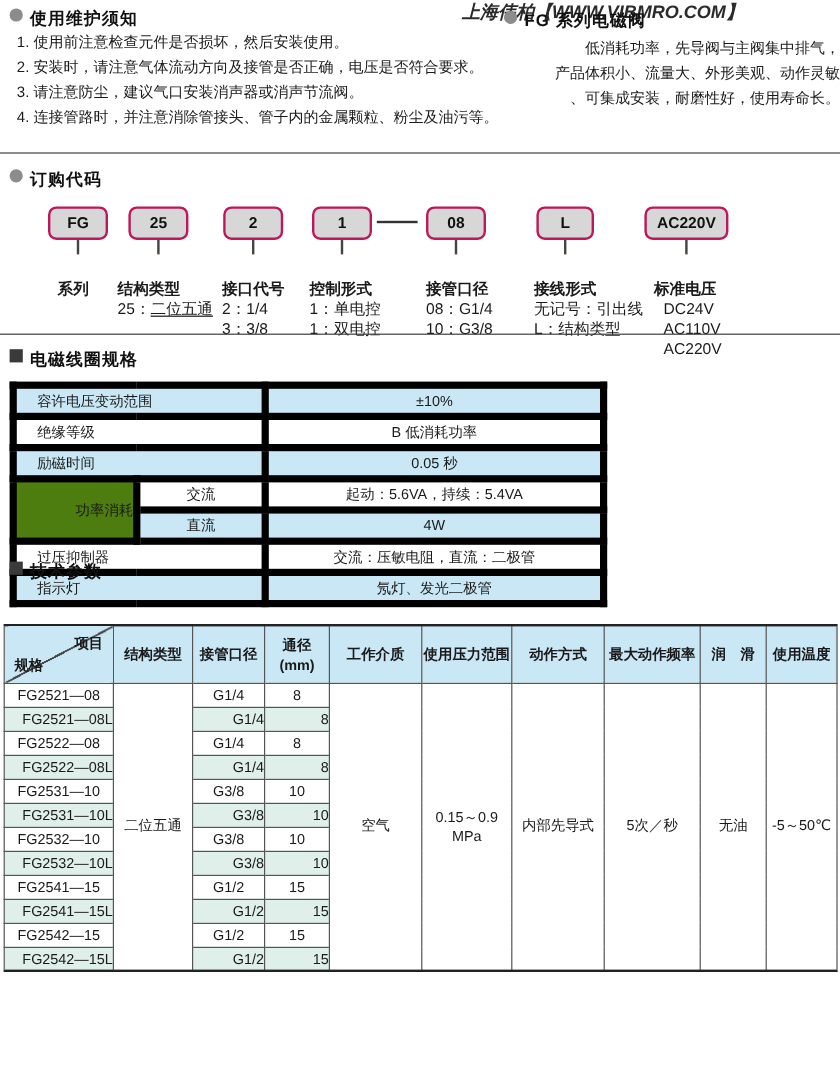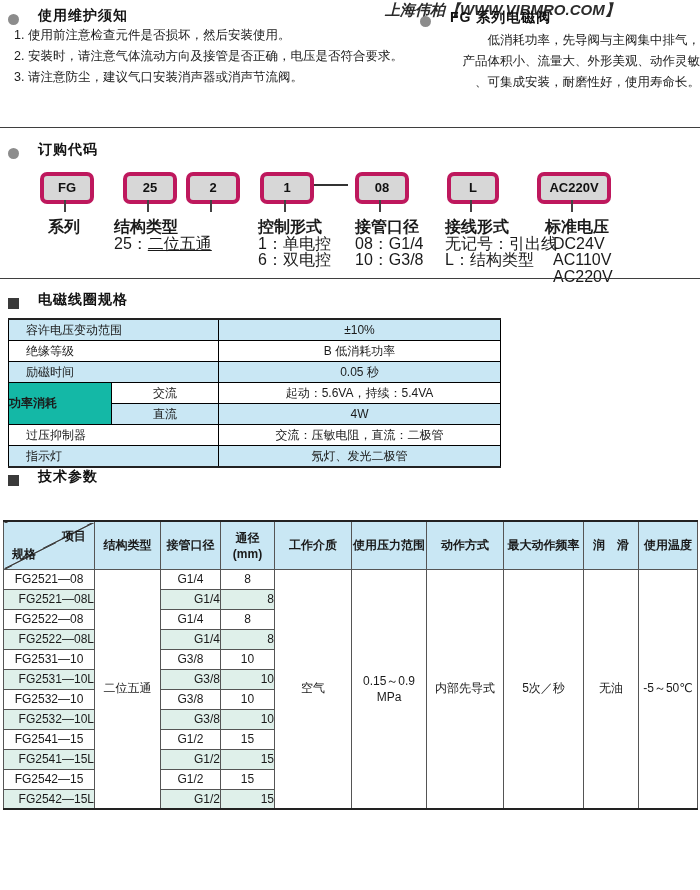--- a/index.html
+++ b/index.html
@@ -1,47 +1,47 @@
 <!DOCTYPE html>
 <html><head>
 <meta charset="utf-8">
 <style>
   html,body{margin:0;padding:0;}
   body{width:700px;height:890px;background:#fff;position:relative;overflow:hidden;
        font-family:"Liberation Sans","DejaVu Sans",sans-serif;color:#1a1a1a;}
   
-  .hd{position:absolute;display:flex;align-items:flex-end;gap:19px;}
+  .hd{position:absolute;display:flex;align-items:flex-start;gap:6px;}
   .hd .dot{width:11px;height:11px;border-radius:50%;background:#8c8c8c;display:inline-block;}
   .hd .sq{width:11px;height:11px;background:#3a3a3a;display:inline-block;}
   .hd .hd-t{font-size:14px;font-weight:bold;color:#111;letter-spacing:1px;}
   
   .wm{position:absolute;left:385px;top:1px;font-size:15px;font-weight:bold;color:#2b2b2b;white-space:nowrap;font-style:italic;}
   
   .mlist{position:absolute;left:14px;top:25px;font-size:12.5px;line-height:21px;white-space:nowrap;}
   
   .intro{position:absolute;left:345px;top:30px;width:355px;font-size:12.5px;line-height:21px;}
   .intro .il{white-space:nowrap;text-align:right;}
   
   .hr{position:absolute;left:0;width:700px;border-top:1px solid #3f3f3f;height:0;}
   
   .ocol{position:absolute;top:172px;}
-  .obox{height:24px;border:4px solid #be185d;border-radius:7px;background:#d7d7d7;
+  .obox{height:24px;border:2px solid #be185d;border-radius:7px;background:#d7d7d7;
         text-align:center;line-height:24px;font-size:13px;font-weight:600;color:#111;}
   .tick{position:absolute;top:28px;width:2px;height:12px;background:#444;}
-  .olabel{margin-top:15px;font-size:16px;line-height:16.5px;white-space:nowrap;}
+  .olabel{margin-top:33px;font-size:13px;line-height:16.5px;white-space:nowrap;}
   .ol-t{font-weight:bold;}
   .ul{text-decoration:underline;}
   .odash{position:absolute;left:314px;top:184px;width:34px;height:2px;background:#333;}
   
   table{border-collapse:collapse;table-layout:fixed;}
   .coil{position:absolute;left:8px;top:318px;width:492px;font-size:12px;}
-  .coil td{border:1px solid #000000;height:20px;padding:0;}
+  .coil td{border:6px solid #000000;height:20px;padding:0;}
   .coil{border:1px solid #333;border-top:2px solid #222;border-bottom:2px solid #222;}
   .coil .lab{text-align:left;padding-left:17px;}
-  .coil .grp{text-align:left;background:#14b8a6;font-weight:bold;}
+  .coil .grp{text-align:right;background:#4d7c0f;}
   .coil .sub{text-align:center;}
   .coil .val{text-align:center;}
   .coil tr.blue td{background:#c9e7f4;}
   .coil tr.blue2 td{background:#c9e7f4;}
   
   .tech{position:absolute;left:3px;top:520px;width:694px;font-size:12px;
         border:1px solid #333;border-top:2px solid #222;border-bottom:2px solid #222;}
   .tech th,.tech td{border:1px solid #555;padding:0;text-align:center;}
   .tech th{background:#c9e7f4;font-weight:bold;font-size:12px;}
   .tech .th-row{height:48px;}
@@ -60,20 +60,21 @@
 <div class="wm">上海伟柏【WWW.VIBMRO.COM】</div>
 
 <div class="hd" style="left:8px;top:7px">
   <span class="dot"></span>
   <span class="hd-t">使用维护须知</span>
 </div>
 <div class="mlist">
   <div>1. 使用前注意检查元件是否损坏，然后安装使用。</div>
   <div>2. 安装时，请注意气体流动方向及接管是否正确，电压是否符合要求。</div>
   <div>3. 请注意防尘，建议气口安装消声器或消声节流阀。</div>
+  <div>4. 连接管路时，并注意消除管接头、管子内的金属颗粒、粉尘及油污等。</div>
 </div>
 
 <div class="hd" style="left:420px;top:9px">
   <span class="dot"></span>
   <span class="hd-t">FG 系列电磁阀</span>
 </div>
 <div class="intro">
   <div class="il" style="margin-left:135px">低消耗功率，先导阀与主阀集中排气，</div>
   <div class="il" style="margin-left:87px">产品体积小、流量大、外形美观、动作灵敏</div>
   <div class="il" style="margin-left:54px">、可集成安装，耐磨性好，使用寿命长。</div>
@@ -87,41 +88,46 @@
 </div>
 
 <div class="ocol" style="left:40px">
   <div class="obox" style="width:46px">FG</div>
   <div class="tick" style="left:24px"></div>
   <div class="olabel" style="padding-left:8px">
     <div class="ol-t">系列</div>
   </div>
 </div>
 
-<div class="ocol" style="left:114px">
+<div class="ocol" style="left:98px">
   <div class="obox" style="width:46px;margin-left:9px">25</div>
   <div class="tick" style="left:33px"></div>
   <div class="olabel">
     <div class="ol-t">结构类型</div>
     <div><span>25：</span><span class="ul">二位五通</span></div>
   </div>
 </div>
 
 <div class="ocol" style="left:185px">
   <div class="obox" style="width:46px;margin-left:1px">2</div>
   <div class="tick" style="left:25px"></div>
+  <div class="olabel">
+    <div class="ol-t">接口代号</div>
+    <div>2：1/4</div>
+    <div>3：3/8</div>
+  </div>
 </div>
 
 <div class="ocol" style="left:258px">
   <div class="obox" style="width:46px;margin-left:2px">1</div>
   <div class="tick" style="left:26px"></div>
   <div class="olabel">
     <div class="ol-t">控制形式</div>
     <div>1：单电控</div>
-    <div>6：双电控</div>
+    <div>1：双电控</div>
   </div>
 </div>
 
 <div class="odash"></div>
 
 <div class="ocol" style="left:355px">
   <div class="obox" style="width:46px">08</div>
   <div class="tick" style="left:24px"></div>
   <div class="olabel">
     <div class="ol-t">接管口径</div>

